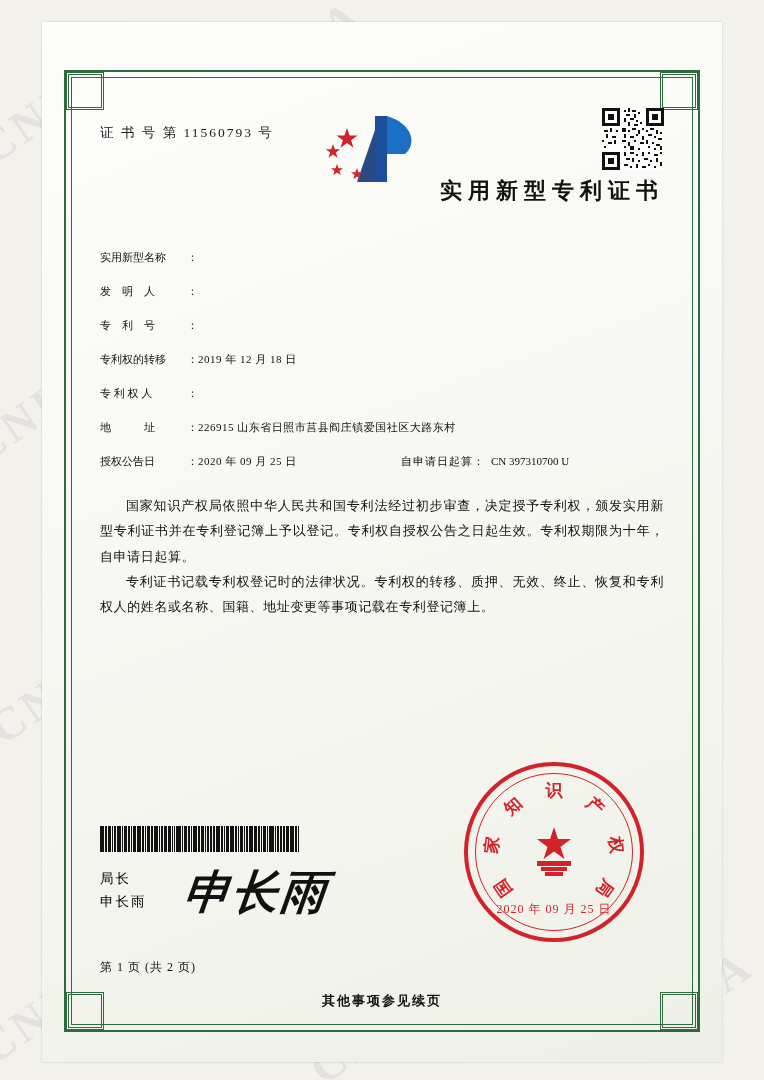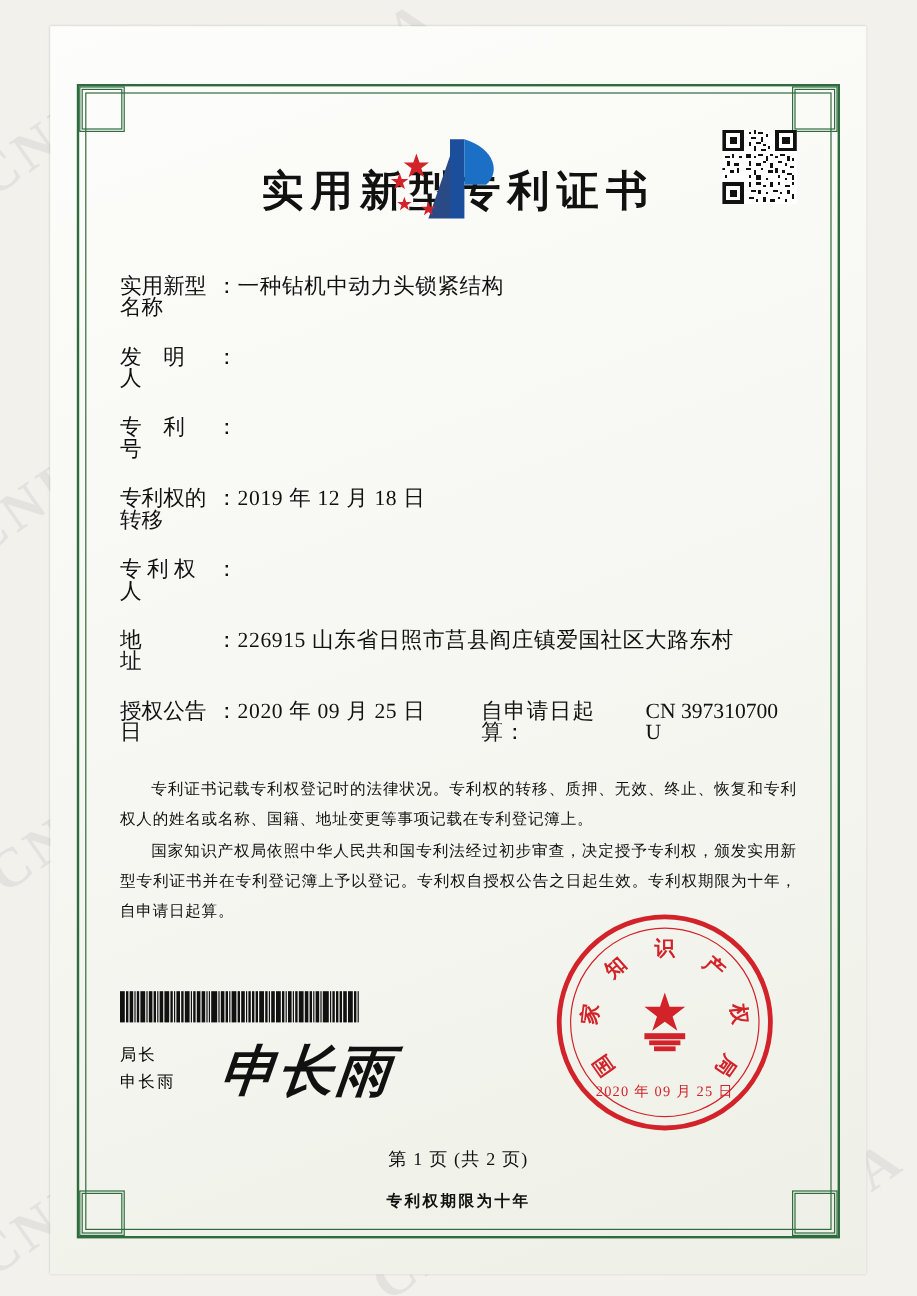--- a/index.html
+++ b/index.html
@@ -55,26 +55,26 @@
 
   .logo-wrap{
     position:absolute;left:50%;top:8px;transform:translateX(-50%);
     width:130px;height:78px;
   }
   .qr{
     position:absolute;right:0;top:6px;width:62px;height:62px;
   }
 
   .title{
-    text-align:center;font-size:35px;font-weight:bold;
+    text-align:right;font-size:22px;font-weight:bold;
     letter-spacing:6px;color:#111;margin:34px 0 0 0;
     font-family:"Liberation Serif","DejaVu Serif",serif;
   }
 
-  .fields{margin-top:46px;font-size:18px;color:#111;line-height:1;}
+  .fields{margin-top:46px;font-size:11px;color:#111;line-height:1;}
   .frow{display:flex;margin-bottom:23px;align-items:baseline;}
   .flabel{
     width:98px;flex:0 0 98px;letter-spacing:0px;
     display:flex;justify-content:space-between;
   }
   .flabel span{display:inline-block;}
   .fval{flex:1;letter-spacing:0.5px;}
   .frow.two .fval{flex:0 0 185px;}
   .frow.two .flabel2{width:auto;margin-left:18px;letter-spacing:1px;}
   .frow.two .fval2{margin-left:6px;}
@@ -118,22 +118,22 @@
   }
   .seal-emblem{
     width:62px;height:62px;position:relative;
   }
   .seal-date{
     position:absolute;left:50%;bottom:20px;transform:translateX(-50%);
     font-size:12px;color:#d2232a;white-space:nowrap;letter-spacing:1px;
   }
 
   .page-num{
-    position:absolute;left:0;right:0;bottom:26px;text-align:center;
-    font-size:15px;color:#111;letter-spacing:1px;
+    position:absolute;left:0;right:0;bottom:26px;text-align:left;
+    font-size:12px;color:#111;letter-spacing:1px;
   }
   .footer-note{
     position:absolute;left:0;right:0;bottom:-8px;text-align:center;
     font-size:13px;color:#111;letter-spacing:2px;font-weight:bold;
   }
 </style>
 </head>
 <body>
 
 <div class="watermarks">
@@ -255,30 +255,30 @@
             <rect x="14" y="29" width="1" height="1"></rect>
           <rect x="17" y="28" width="1" height="2"></rect>
             <rect x="20" y="29" width="2" height="1"></rect>
             <rect x="23" y="28" width="1" height="1"></rect>
           <rect x="26" y="29" width="1" height="1"></rect>
             <rect x="29" y="27" width="1" height="2"></rect>
         </g>
       </svg>
     </div>
 
+    <div class="cert-no">证 书 号 第 11560793 号</div>
 
     <div class="title">实用新型专利证书</div>
 
     <div class="fields">
       <div class="frow">
         <div class="flabel">
             <span>实用新型名称</span>
             <span>：</span>
           </div>
-        <div class="fval">一种钻机中动力头锁紧结构</div>
       </div>
       <div class="frow">
         <div class="flabel">
             <span>发　明　人</span>
             <span>：</span>
           </div>
       </div>
       <div class="frow">
         <div class="flabel">
             <span>专　利　号</span>
@@ -310,22 +310,22 @@
             <span>授权公告日</span>
             <span>：</span>
           </div>
         <div class="fval">2020 年 09 月 25 日</div>
         <div class="flabel2"><span>自申请日起算</span><span>：</span></div>
         <div class="fval2">CN 397310700 U</div>
       </div>
     </div>
 
     <div class="para">
+      <p>国家知识产权局依照中华人民共和国专利法经过初步审查，决定授予专利权，颁发实用新型专利证书并在专利登记簿上予以登记。专利权自授权公告之日起生效。专利权期限为十年，自申请日起算。</p>
       <p>专利证书记载专利权登记时的法律状况。专利权的转移、质押、无效、终止、恢复和专利权人的姓名或名称、国籍、地址变更等事项记载在专利登记簿上。</p>
-      <p>国家知识产权局依照中华人民共和国专利法经过初步审查，决定授予专利权，颁发实用新型专利证书并在专利登记簿上予以登记。专利权自授权公告之日起生效。专利权期限为十年，自申请日起算。</p>
     </div>
 
     <div class="barcode" id="barcode">
         <i style="width: 4.8px;"></i>
         <i style="width: 1.6px;"></i>
         <i style="width: 3.2px;"></i>
         <i style="width: 1.6px;"></i>
         <i style="width: 1.6px;"></i>
         <i style="width: 4.8px;"></i>
         <i style="width: 1.6px;"></i>
@@ -406,15 +406,15 @@
           <polygon points="31,6 35,18 48,18 37.5,26 41.5,38 31,30.5 20.5,38 24.5,26 14,18 27,18" fill="#d2232a"></polygon>
           <rect x="14" y="40" width="34" height="5" fill="#d2232a"></rect>
           <rect x="18" y="46" width="26" height="4" fill="#d2232a"></rect>
           <rect x="22" y="51" width="18" height="4" fill="#d2232a"></rect>
         </svg>
       </div>
       <div class="seal-date">2020 年 09 月 25 日</div>
     </div>
 
     <div class="page-num">第 1 页 (共 2 页)</div>
-    <div class="footer-note">专利权期限为十年</div>
+    <div class="footer-note">其他事项参见续页</div>
   </div>
 </div>
 
 </body></html>

